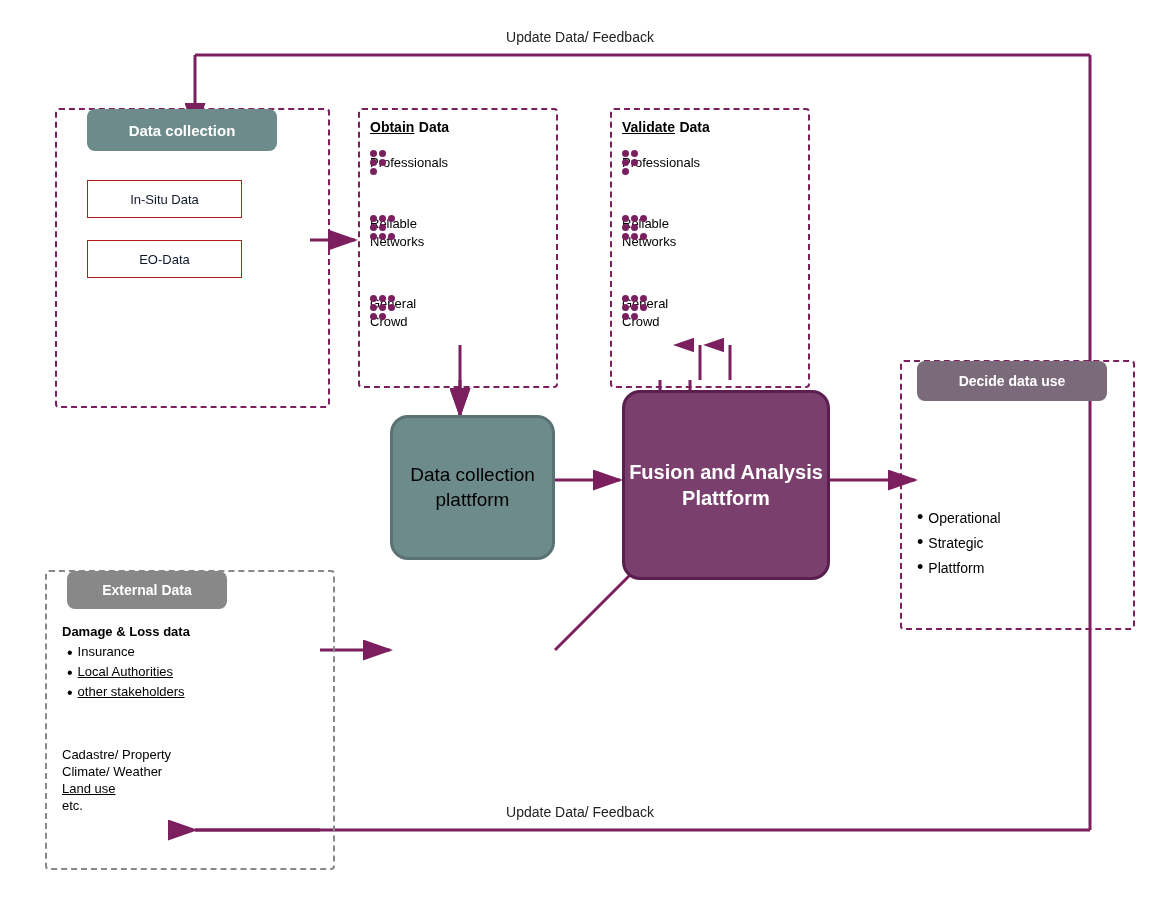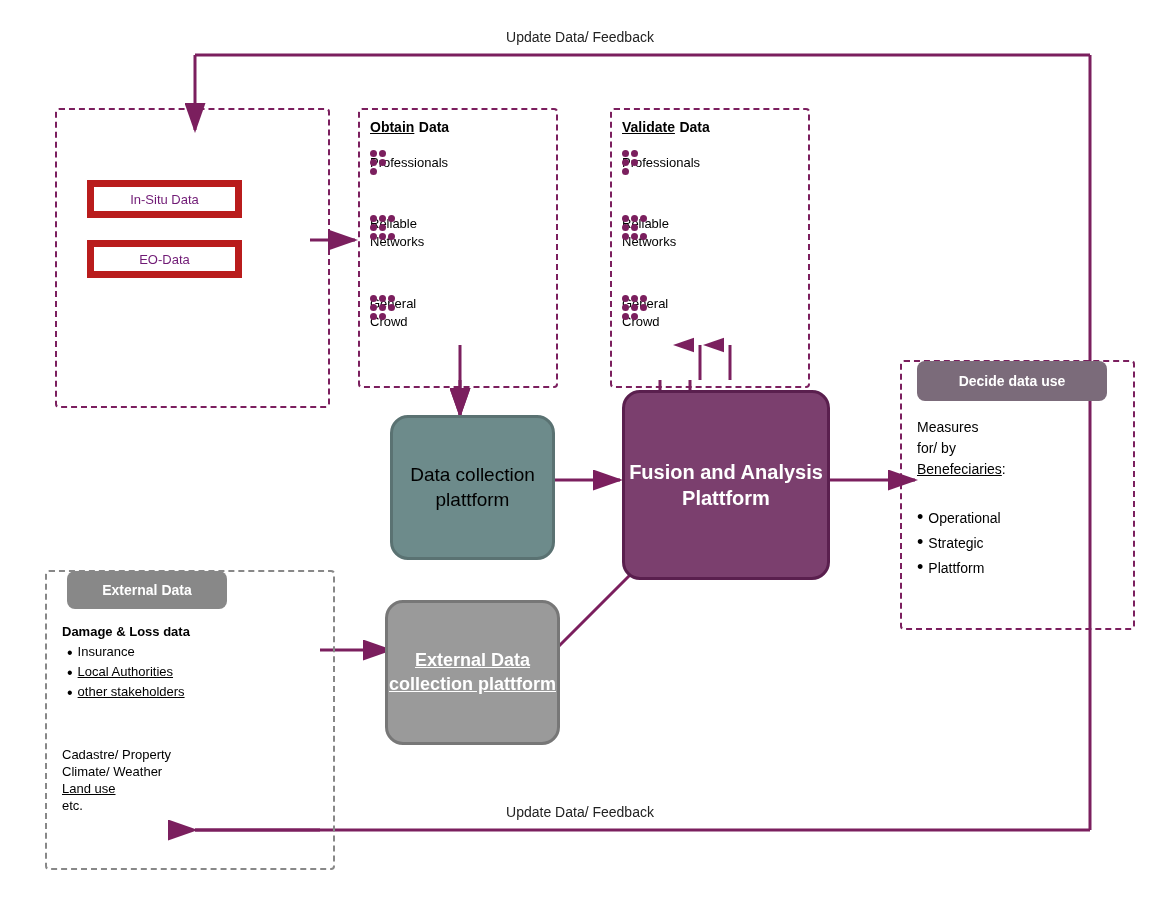--- a/index.html
+++ b/index.html
@@ -56,26 +56,26 @@
       color: #fff;
       font-weight: bold;
       font-size: 14px;
       padding: 6px 12px;
     }
 
     
     .white-box {
       position: absolute;
       background: #fff;
-      border: 7px solid #b91c1c;
+      border: 1px solid #b91c1c;
       display: flex;
       align-items: center;
       justify-content: center;
       font-size: 13px;
-      color: #701a75;
+      color: #0f172a;
     }
 
     
     .arrows-svg {
       position: absolute;
       top: 0; left: 0;
       width: 1168px;
       height: 919px;
       pointer-events: none;
     }
@@ -175,20 +175,23 @@
   </svg>
 
   <div class="update-feedback-text" style="top:28px; left:490px; width:180px;">Update Data/
 Feedback</div>
 
   <div class="update-feedback-text" style="top:803px; left:490px; width:180px;">Update Data/
 Feedback</div>
 
   <div class="dashed-box" style="top:108px; left:55px; width:275px; height:300px;">
 
+    <div class="header-box" style="top:-1px; left:30px; width:190px; height:42px;">
+      <span style="color:#fff; font-weight:bold; font-size:15px;">Data collection</span>
+    </div>
 
     <div class="white-box" style="top:70px; left:30px; width:155px; height:38px;">
       <span>In-Situ Data</span>
     </div>
 
     <div class="white-box" style="top:130px; left:30px; width:155px; height:38px;">
       <span>EO-Data</span>
     </div>
   </div>
 
@@ -333,23 +336,20 @@
 Analysis
 Plattform</span>
   </div>
 
   <div class="decide-box" style="top:360px; left:900px; width:235px; height:270px;">
 
     <div class="header-box" style="top:-1px; left:15px; width:190px; height:40px; background:#7b6b7a;">
       <span style="font-size:14px;">Decide data use</span>
     </div>
 
-    <div style="position:absolute; top:55px; left:15px;">
-      <span style="font-size:14px; line-height:1.5;">Measures<br>for/ by<br><span class="underline">Benefeciaries</span>:</span>
-    </div>
 
     <div style="position:absolute; top:145px; left:15px;">
       <div style="display:flex; align-items:center; gap:5px; margin-bottom:4px;">
         <span style="font-size:18px;">•</span>
         <span style="font-size:14px;">Operational</span>
       </div>
       <div style="display:flex; align-items:center; gap:5px; margin-bottom:4px;">
         <span style="font-size:18px;">•</span>
         <span style="font-size:14px;">Strategic</span>
       </div>
@@ -385,20 +385,14 @@
     </div>
 
     <div style="position:absolute; top:175px; left:15px;">
       <div style="font-size:13px; margin-bottom:2px;">Cadastre/ Property</div>
       <div style="font-size:13px; margin-bottom:2px;">Climate/ Weather</div>
       <div style="font-size:13px; margin-bottom:2px;"><span class="underline">Land use</span></div>
       <div style="font-size:13px;">etc.</div>
     </div>
   </div>
 
-  <div class="platform-box" style="top:600px; left:385px; width:175px; height:145px; background:#9a9a9a; border-color:#777;">
-    <span style="color:#fff; font-weight:bold; font-size:18px; line-height:1.3; text-align:center; text-decoration:underline;">External
-Data
-collection
-plattform</span>
-  </div>
 
 </div>
 
 </body></html>

